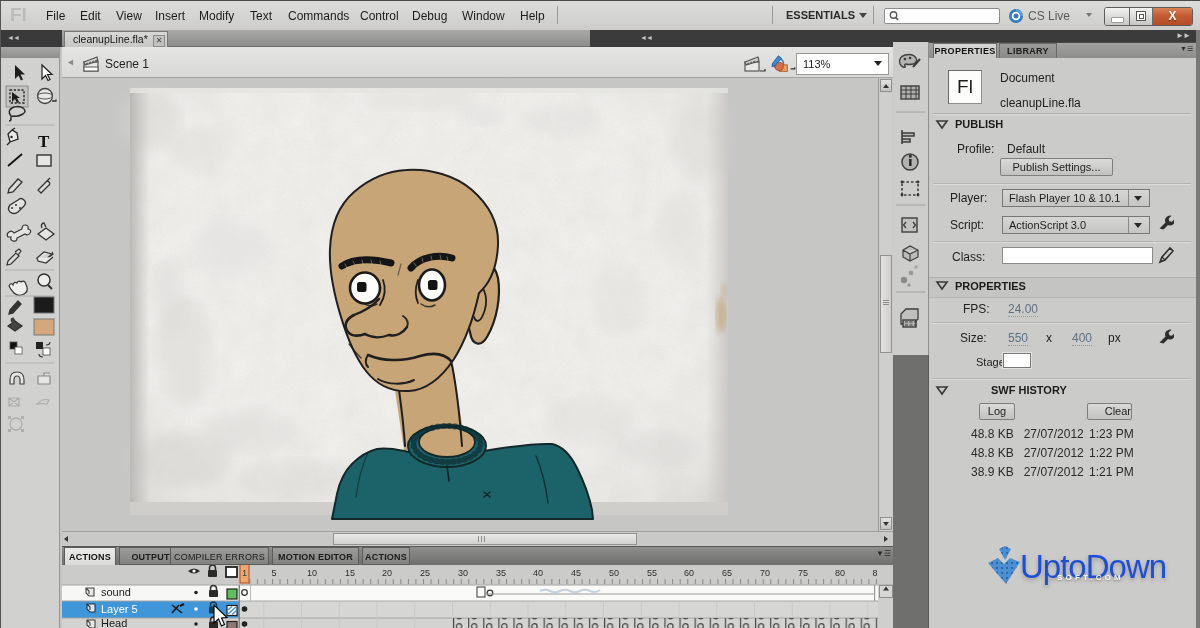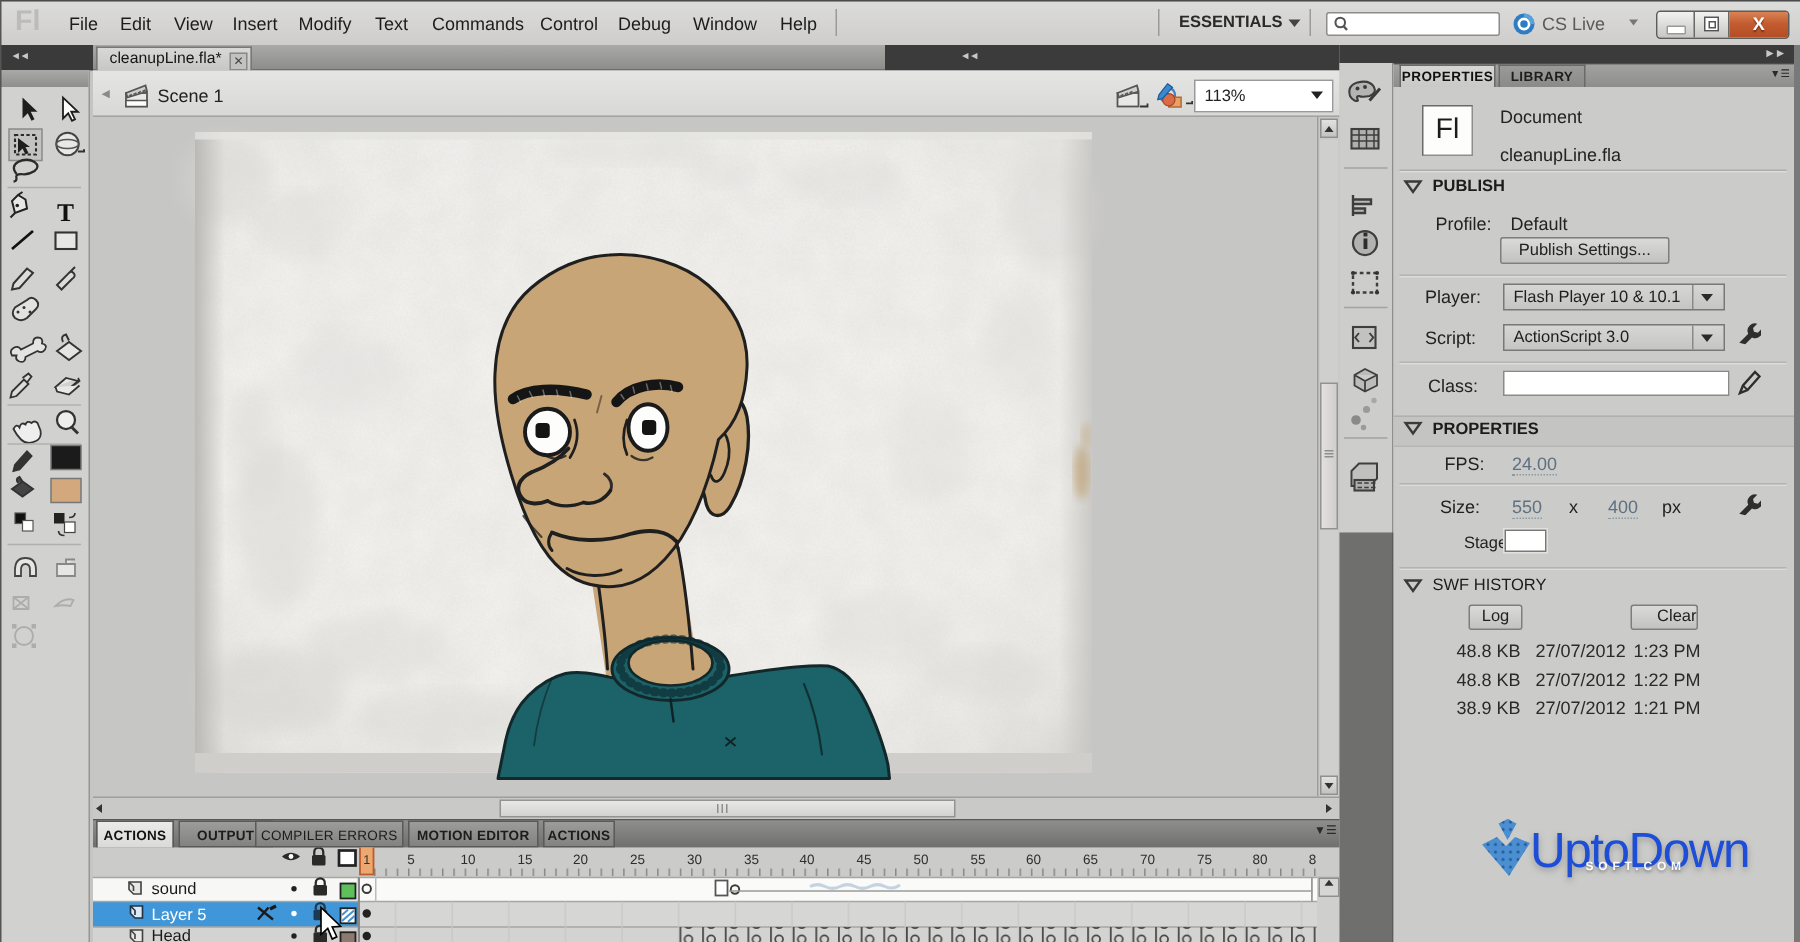--- a/index.html
+++ b/index.html
@@ -552,21 +552,21 @@
   <svg class="abs" style="left:1156px;top:328px" width="18" height="18" viewBox="0 0 18 18">
       <path d="M3.5 14.5 l6 -6 q-1.5 -3 1 -5.5 q2.2 -2.2 5 -1.2 l-2.8 2.8 l0.6 2.6 l2.6 0.6 l2.8 -2.8 q1 2.8 -1.2 5 q-2.5 2.5 -5.5 1 l-4.5 4.5 Z" fill="#2e2e2e" stroke="none"></path>
     </svg>
   <div class="txt" style="left:976px;top:356px;font-size:11px;color:#222">Stage:</div>
   <div class="abs" style="left:1003px;top:353px;width:28px;height:15px;background:#fff;border:1px solid #787876;box-sizing:border-box;box-shadow:0 0 0 1px #e2e2e0"></div>
   <div class="abs" style="left:933px;top:378px;width:258px;height:1px;background:#b4b4b2;box-shadow:0 1px 0 #dcdcda"></div>
 
   <svg class="abs" style="left:935px;top:386px" width="14" height="10">
       <path d="M2 1 L12 1 L7 8 Z" fill="none" stroke="#3a3a3a" stroke-width="1.6"></path>
     </svg>
-  <div class="txt" style="left:955px;top:384px;font-size:11px;font-weight:normal;color:#1c1c1c">SWF HISTORY</div>
+  <div class="txt" style="left:991px;top:384px;font-size:11px;font-weight:bold;color:#1c1c1c">SWF HISTORY</div>
   <div class="abs" style="left:979px;top:403px;width:36px;height:17px;background:linear-gradient(#dadad8,#c2c2c0);border:1px solid #7e7e7c;border-radius:2px;box-sizing:border-box;font-size:11px;color:#222;text-align:center;line-height:15px">Log</div>
   <div class="abs" style="left:1087px;top:403px;width:45px;height:17px;background:linear-gradient(#dadad8,#c2c2c0);border:1px solid #7e7e7c;border-radius:2px;box-sizing:border-box;font-size:11px;color:#222;text-align:right;line-height:15px">Clear</div>
   <div class="txt" style="left:971px;top:427px;font-size:12px;color:#2a2a2a">48.8 KB&nbsp;&nbsp;&nbsp;27/07/2012</div>
   <div class="txt" style="left:1089px;top:427px;font-size:12px;color:#2a2a2a">1:23 PM</div>
   <div class="txt" style="left:971px;top:446px;font-size:12px;color:#2a2a2a">48.8 KB&nbsp;&nbsp;&nbsp;27/07/2012</div>
   <div class="txt" style="left:1089px;top:446px;font-size:12px;color:#2a2a2a">1:22 PM</div>
   <div class="txt" style="left:971px;top:465px;font-size:12px;color:#2a2a2a">38.9 KB&nbsp;&nbsp;&nbsp;27/07/2012</div>
   <div class="txt" style="left:1089px;top:465px;font-size:12px;color:#2a2a2a">1:21 PM</div>
 
   <svg class="abs" style="left:985px;top:546px" width="42" height="44" viewBox="0 0 42 44">

